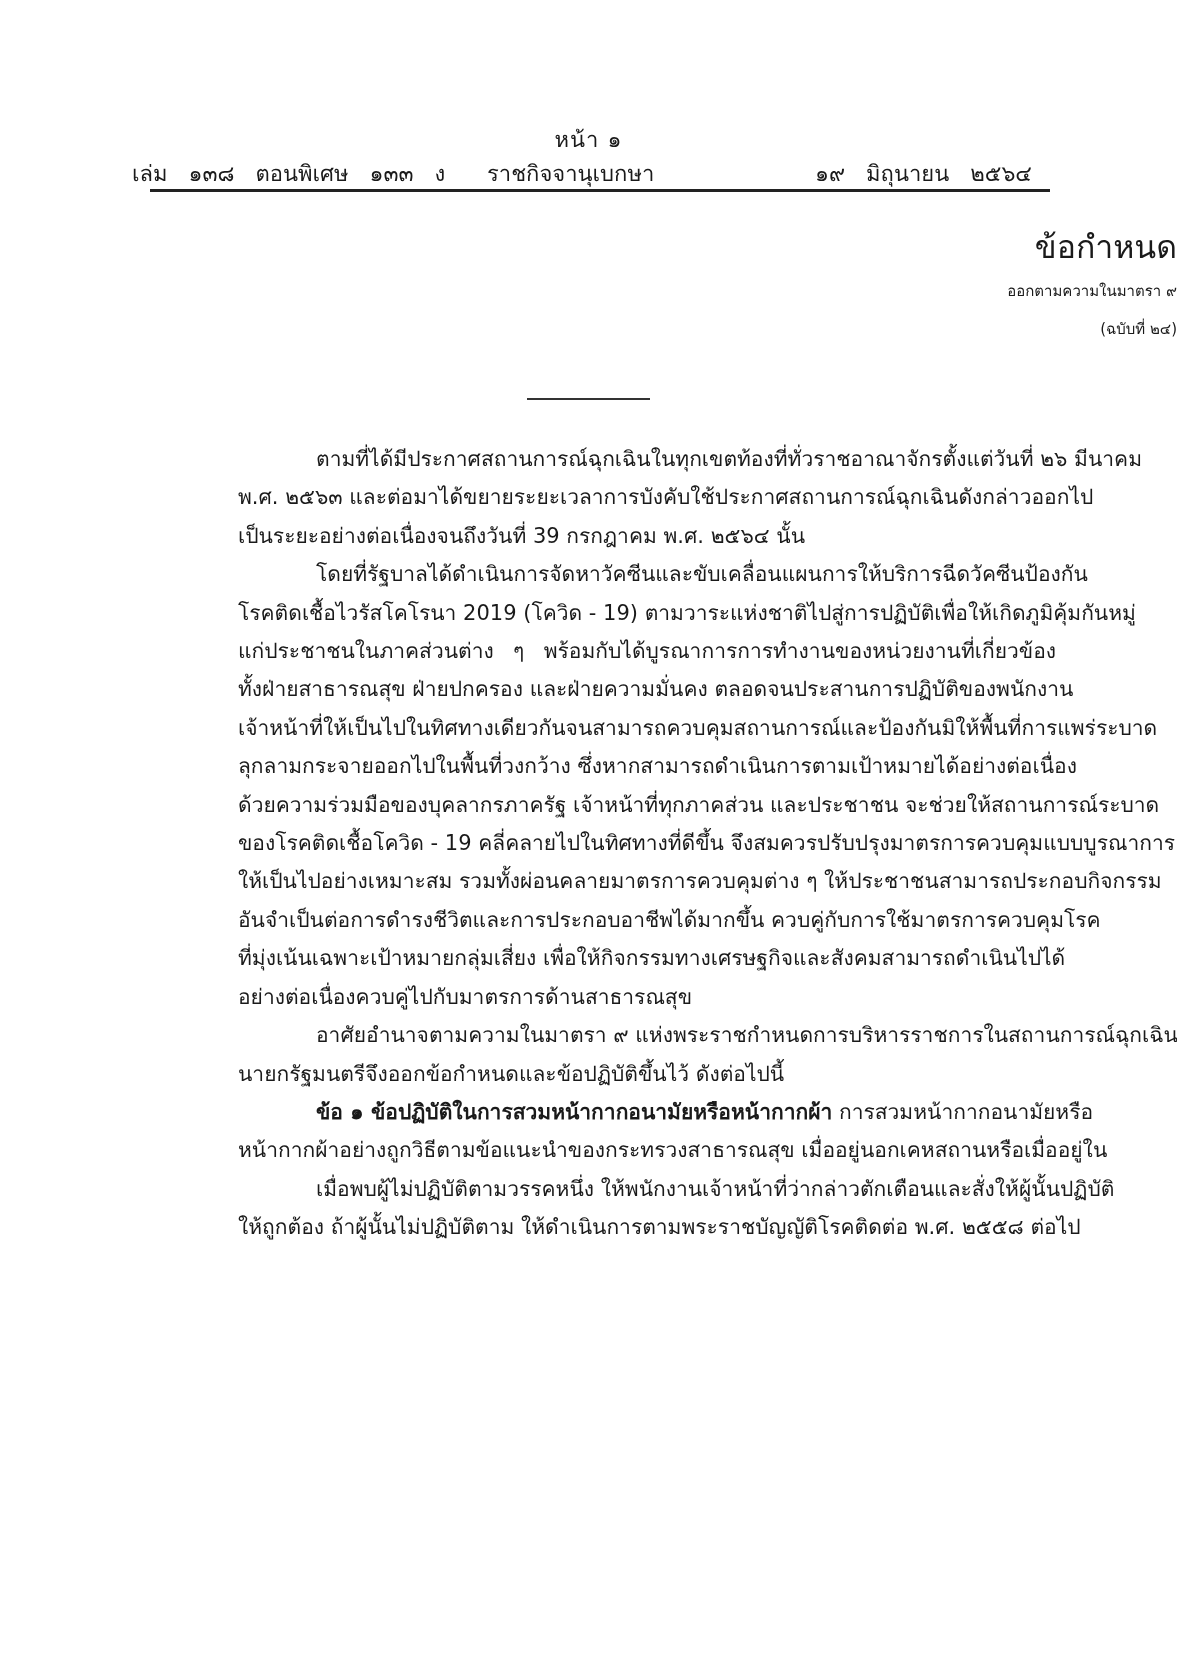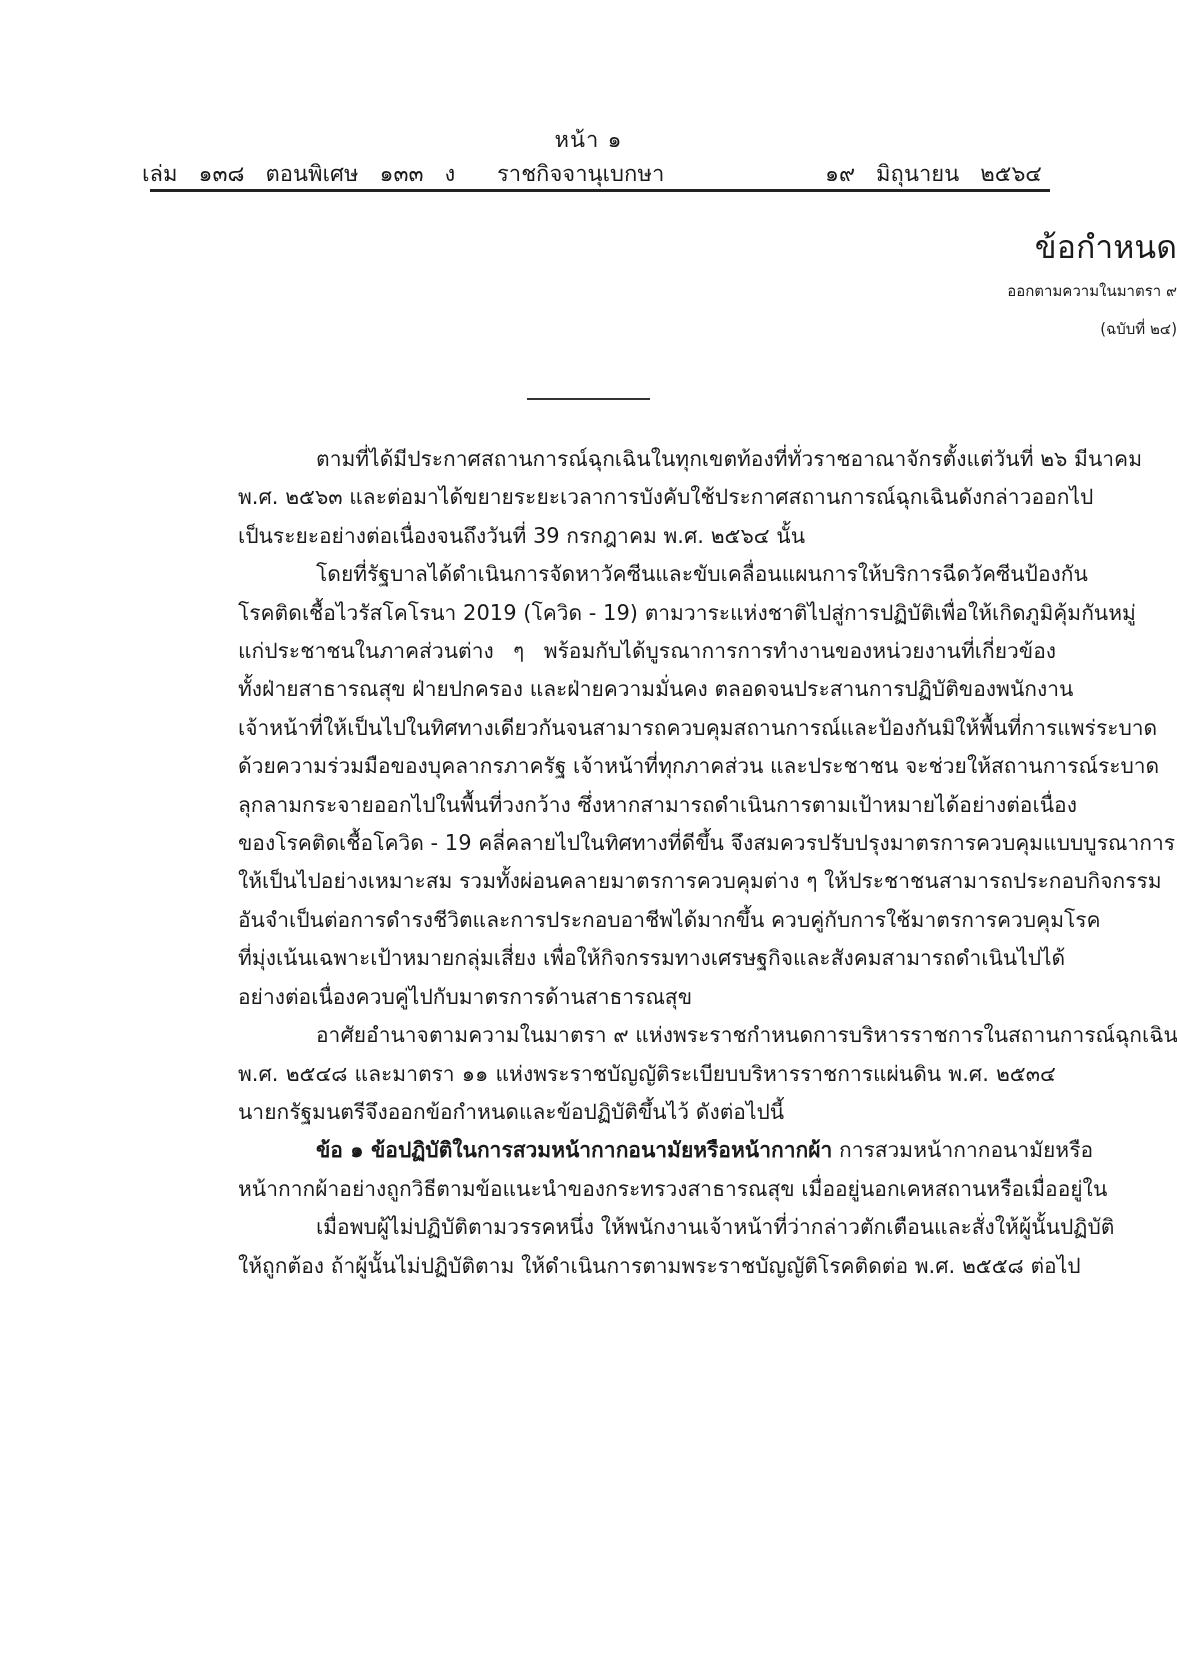--- a/index.html
+++ b/index.html
@@ -7,21 +7,21 @@
     width: 1177px; height: 1677px; position: relative; overflow: hidden;
     font-family: "DejaVu Sans", "Liberation Sans", sans-serif;
     color: #1a1a1a;
   }
   .page { position: absolute; left: 0; top: 0; width: 1042px; height: 1677px; }
   .page-num {
     position: absolute; top: 122px; left: 0; width: 1177px; text-align: center;
     font-size: 22px; letter-spacing: 1px;
   }
   .header-row {
-    position: absolute; top: 156px; left: 142px; width: 900px; height: 34px;
+    position: absolute; top: 156px; left: 132px; width: 900px; height: 34px;
     font-size: 22px; display: flex; align-items: center;
   }
   .header-left { position: absolute; left: 0; white-space: pre; }
   .header-center { position: absolute; left: 355px; white-space: pre; }
   .header-right { position: absolute; right: 0; white-space: pre; }
   .header-rule {
     position: absolute; top: 189px; left: 150px; width: 900px; height: 3px;
     background: #222;
   }
   .title-block { position: absolute; top: 222px; left: 0; width: 1177px; text-align: right; }
@@ -69,32 +69,31 @@
       <span class="line">พ.ศ.  ๒๕๖๓  และต่อมาได้ขยายระยะเวลาการบังคับใช้ประกาศสถานการณ์ฉุกเฉินดังกล่าวออกไป</span>
       <span class="line last">เป็นระยะอย่างต่อเนื่องจนถึงวันที่  39  กรกฎาคม  พ.ศ.  ๒๕๖๔  นั้น</span>
     </div>
 
     <div class="para">
       <span class="line first">โดยที่รัฐบาลได้ดำเนินการจัดหาวัคซีนและขับเคลื่อนแผนการให้บริการฉีดวัคซีนป้องกัน</span>
       <span class="line">โรคติดเชื้อไวรัสโคโรนา  2019  (โควิด - 19)  ตามวาระแห่งชาติไปสู่การปฏิบัติเพื่อให้เกิดภูมิคุ้มกันหมู่</span>
       <span class="line">แก่ประชาชนในภาคส่วนต่าง ๆ  พร้อมกับได้บูรณาการการทำงานของหน่วยงานที่เกี่ยวข้อง</span>
       <span class="line">ทั้งฝ่ายสาธารณสุข  ฝ่ายปกครอง  และฝ่ายความมั่นคง  ตลอดจนประสานการปฏิบัติของพนักงาน</span>
       <span class="line">เจ้าหน้าที่ให้เป็นไปในทิศทางเดียวกันจนสามารถควบคุมสถานการณ์และป้องกันมิให้พื้นที่การแพร่ระบาด</span>
+      <span class="line">ลุกลามกระจายออกไปในพื้นที่วงกว้าง  ซึ่งหากสามารถดำเนินการตามเป้าหมายได้อย่างต่อเนื่อง</span>
       <span class="line">ด้วยความร่วมมือของบุคลากรภาครัฐ  เจ้าหน้าที่ทุกภาคส่วน  และประชาชน  จะช่วยให้สถานการณ์ระบาด</span>
-      <span class="line">ลุกลามกระจายออกไปในพื้นที่วงกว้าง  ซึ่งหากสามารถดำเนินการตามเป้าหมายได้อย่างต่อเนื่อง</span>
       <span class="line">ของโรคติดเชื้อโควิด - 19  คลี่คลายไปในทิศทางที่ดีขึ้น  จึงสมควรปรับปรุงมาตรการควบคุมแบบบูรณาการ</span>
       <span class="line">ให้เป็นไปอย่างเหมาะสม  รวมทั้งผ่อนคลายมาตรการควบคุมต่าง ๆ  ให้ประชาชนสามารถประกอบกิจกรรม</span>
       <span class="line">อันจำเป็นต่อการดำรงชีวิตและการประกอบอาชีพได้มากขึ้น  ควบคู่กับการใช้มาตรการควบคุมโรค</span>
       <span class="line">ที่มุ่งเน้นเฉพาะเป้าหมายกลุ่มเสี่ยง  เพื่อให้กิจกรรมทางเศรษฐกิจและสังคมสามารถดำเนินไปได้</span>
       <span class="line last">อย่างต่อเนื่องควบคู่ไปกับมาตรการด้านสาธารณสุข</span>
     </div>
 
     <div class="para">
       <span class="line first">อาศัยอำนาจตามความในมาตรา  ๙  แห่งพระราชกำหนดการบริหารราชการในสถานการณ์ฉุกเฉิน</span>
-      <span class="line">พ.ศ.  ๒๕๔๘  และมาตรา  ๑๑  แห่งพระราชบัญญัติระเบียบบริหารราชการแผ่นดิน  พ.ศ.  ๒๕๓๔</span>
       <span class="line last">นายกรัฐมนตรีจึงออกข้อกำหนดและข้อปฏิบัติขึ้นไว้  ดังต่อไปนี้</span>
     </div>
 
     <div class="para">
       <span class="line first" style="text-align-last:left;"><span class="bold">ข้อ   ๑   ข้อปฏิบัติในการสวมหน้ากากอนามัยหรือหน้ากากผ้า</span><span>  การสวมหน้ากากอนามัยหรือ</span></span>
       <span class="line">หน้ากากผ้าอย่างถูกวิธีตามข้อแนะนำของกระทรวงสาธารณสุข  เมื่ออยู่นอกเคหสถานหรือเมื่ออยู่ใน</span>
     </div>
 
     <div class="para">
       <span class="line first">เมื่อพบผู้ไม่ปฏิบัติตามวรรคหนึ่ง  ให้พนักงานเจ้าหน้าที่ว่ากล่าวตักเตือนและสั่งให้ผู้นั้นปฏิบัติ</span>

